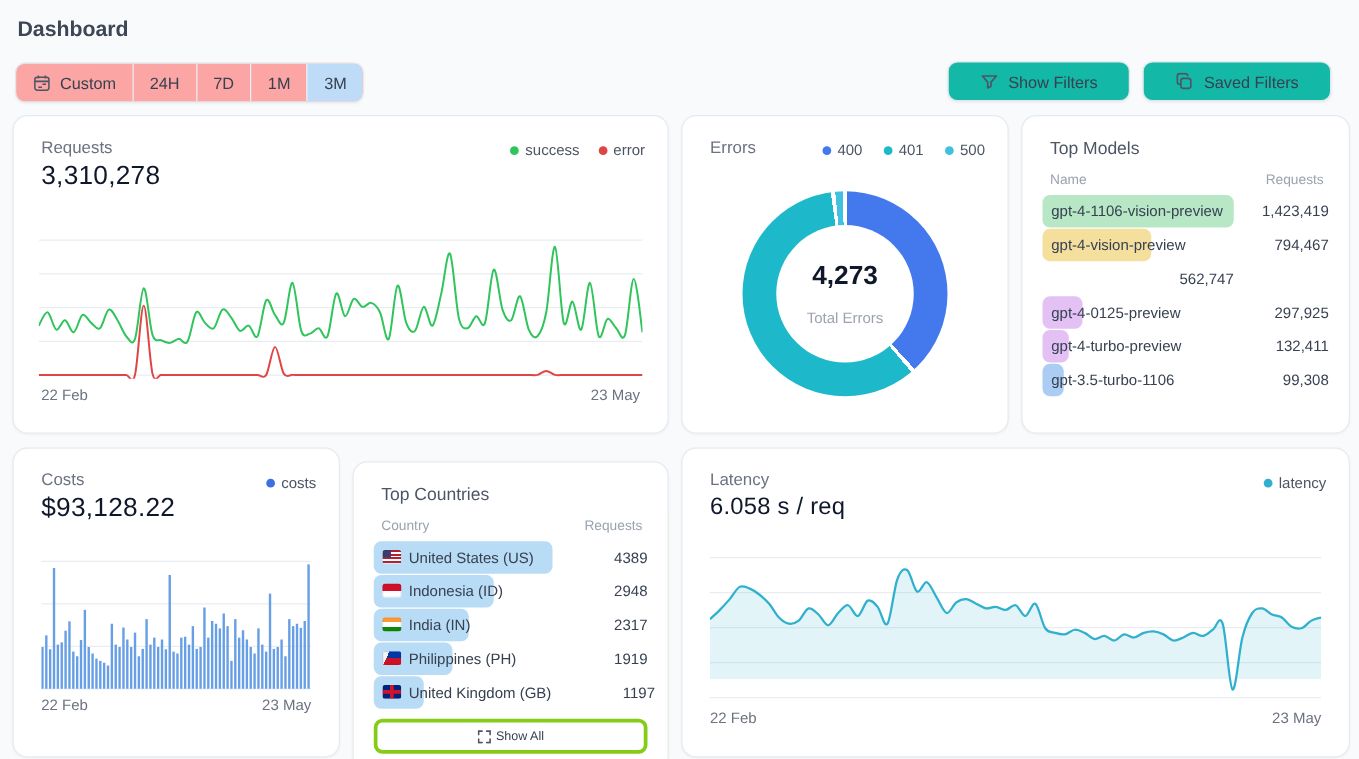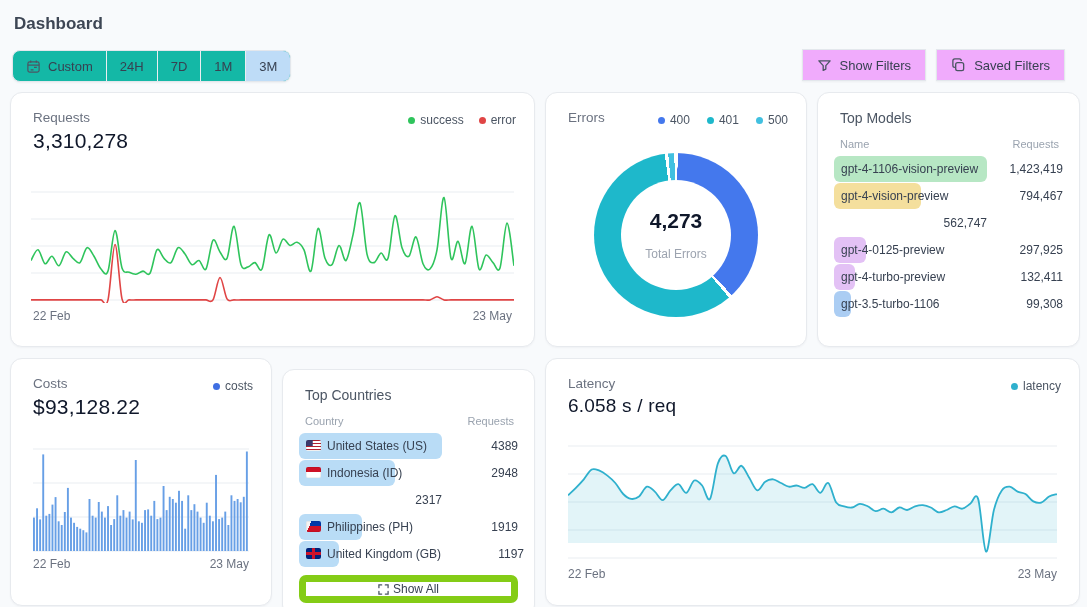--- a/index.html
+++ b/index.html
@@ -2,29 +2,29 @@
 <html><head>
 <meta charset="utf-8">
 <style>
   html,body{margin:0;padding:0;}
   body{
     width:1087px;height:607px;position:relative;overflow:hidden;
     background:#f8fafc;font-family:"Liberation Sans",sans-serif;color:#374151;
   }
   .page-title{position:absolute;left:14px;top:14px;font-size:17px;font-weight:700;color:#3d4654;}
   
-  .seg{position:absolute;left:12px;top:50px;display:inline-flex;align-items:stretch;background:#14b8a6;
+  .seg{position:absolute;left:12px;top:50px;display:inline-flex;align-items:stretch;background:#fca5a5;
        border:1px solid #e3e7ec;border-radius:8px;height:30px;box-shadow:0 1px 2px rgba(16,24,40,.05);overflow:hidden;}
   .seg-item{display:flex;align-items:center;gap:7px;padding:0 13px;font-size:13px;color:#374151;cursor:pointer;
             border-left:1px solid #ebeef2;white-space:nowrap;}
   .seg-item:first-child{border-left:none;}
   .seg-item.selected{background:#bedcf7;}
   .toolbar-right{position:absolute;right:22px;top:49px;display:flex;gap:10px;}
-  .tbtn{display:flex;align-items:center;gap:8px;height:32px;padding:0 14px;background:#f0abfc;border:1px solid #e3e7ec;
-        border-radius:0;font-size:13px;color:#374151;box-shadow:0 1px 2px rgba(16,24,40,.05);cursor:pointer;
+  .tbtn{display:flex;align-items:center;gap:8px;height:32px;padding:0 25px;background:#14b8a6;border:1px solid #e3e7ec;
+        border-radius:8px;font-size:13px;color:#374151;box-shadow:0 1px 2px rgba(16,24,40,.05);cursor:pointer;
         font-family:"Liberation Sans",sans-serif;}
   .icon{display:inline-flex;color:#4b5563;}
   
   .card{position:absolute;background:#fff;border:1px solid #e7eaee;border-radius:12px;box-shadow:0 1px 2px rgba(16,24,40,.04);}
   #card-requests{left:10px;top:92px;width:523px;height:253px;}
   #card-errors{left:545px;top:92px;width:260px;height:253px;}
   #card-models{left:817px;top:92px;width:261px;height:253px;}
   #card-costs{left:10px;top:358px;width:260px;height:246px;}
   #card-countries{left:282px;top:369px;width:251px;height:246px;}
   #card-latency{left:545px;top:358px;width:533px;height:246px;}
@@ -55,22 +55,22 @@
   .flag{width:15px;height:11px;border-radius:2px;flex:0 0 auto;box-shadow:0 0 0 1px rgba(0,0,0,.06) inset;}
   .flag-us{background:linear-gradient(#3c3b6e,#3c3b6e) no-repeat 0 0/45% 55%,
            repeating-linear-gradient(180deg,#b22234 0 1.5px,#fff 1.5px 3px);}
   .flag-id{background:linear-gradient(180deg,#ce1126 0 50%,#fff 50% 100%);}
   .flag-in{background:linear-gradient(180deg,#ff9933 0 34%,#fff 34% 66%,#138808 66% 100%);}
   .flag-ph{background:linear-gradient(115deg,#f4f4f4 0 28%,rgba(0,0,0,0) 28%),
            linear-gradient(180deg,#0038a8 0 50%,#ce1126 50% 100%);}
   .flag-gb{background:linear-gradient(#cf142b,#cf142b) no-repeat center/100% 3px,
            linear-gradient(#cf142b,#cf142b) no-repeat center/3px 100%,#00247d;}
   .show-all{position:absolute;left:16px;right:16px;bottom:13px;height:28px;display:flex;align-items:center;
-            justify-content:center;gap:4px;background:#fff;border:7px solid #84cc16;border-radius:7px;
-            font-size:12px;font-weight:500;color:#374151;cursor:pointer;font-family:"Liberation Sans",sans-serif;}
+            justify-content:center;gap:4px;background:#fff;border:3px solid #84cc16;border-radius:7px;
+            font-size:10px;font-weight:500;color:#374151;cursor:pointer;font-family:"Liberation Sans",sans-serif;}
 </style>
 </head>
 <body>
 
 <div class="page-title">Dashboard</div>
 
 <div class="seg" id="seg">
     <div class="seg-item">
       <span class="icon">
         <svg width="15" height="15" viewBox="0 0 16 16" fill="none" stroke="currentColor" stroke-width="1.3">
@@ -336,20 +336,27 @@
         <div class="pill-cell">
           <div class="pill-bar" style="width: 67%; background: rgb(185, 220, 246);"></div>
           <div class="pill-label">
             <span class="flag flag-id"></span>
             <span>Indonesia (ID)</span>
           </div>
         </div>
         <div class="cell-value">2948</div>
       </div>
       <div class="trow">
+        <div class="pill-cell">
+          <div class="pill-bar" style="width: 53%; background: rgb(185, 220, 246);"></div>
+          <div class="pill-label">
+            <span class="flag flag-in"></span>
+            <span>India (IN)</span>
+          </div>
+        </div>
         <div class="cell-value">2317</div>
       </div>
       <div class="trow">
         <div class="pill-cell">
           <div class="pill-bar" style="width: 44%; background: rgb(185, 220, 246);"></div>
           <div class="pill-label">
             <span class="flag flag-ph"></span>
             <span>Philippines (PH)</span>
           </div>
         </div>

